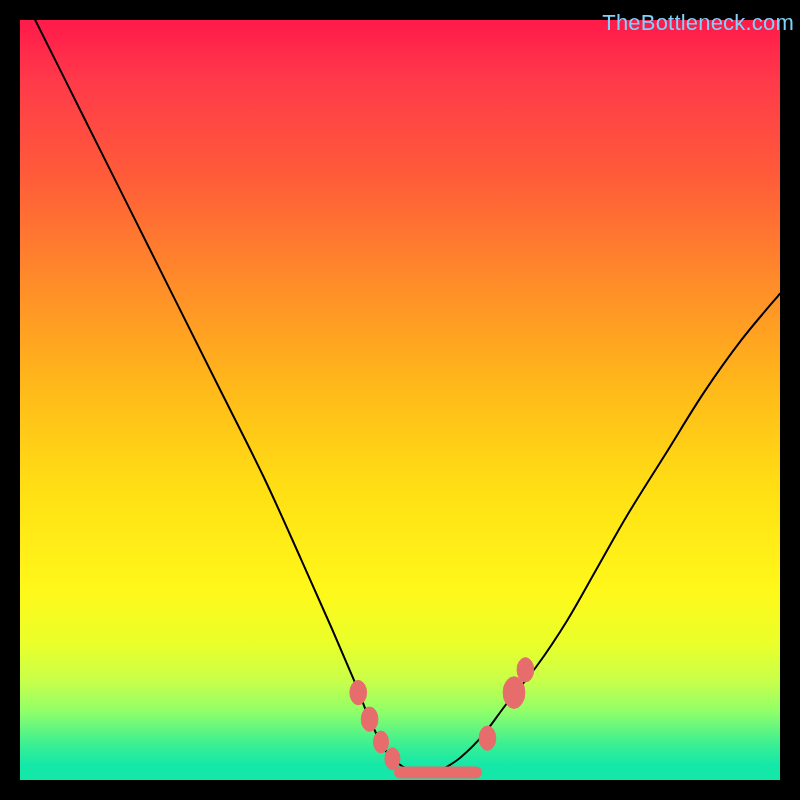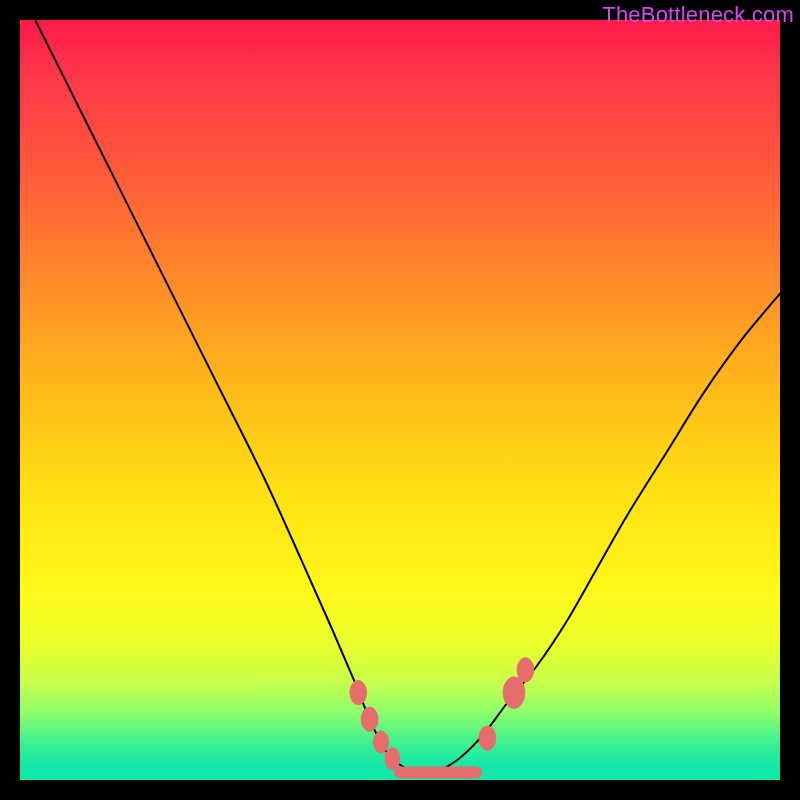--- a/index.html
+++ b/index.html
@@ -38,23 +38,23 @@
       #eaff2a 82%,
       #c8ff4a 87%,
       #90ff6a 91%,
       #40f090 95%,
       #14e8a8 98%,
       #14e8a8 100%
     );
   }
   .watermark {
     position: absolute;
-    top: 2px;
+    top: 10px;
     right: 6px;
-    color: #d946ef;
+    color: #7dd3fc;
     font-size: 22px;
     font-weight: 400;
     letter-spacing: 0.2px;
     z-index: 10;
   }
   svg.curves {
     position: absolute;
     left: 0;
     top: 0;
     width: 760px;

